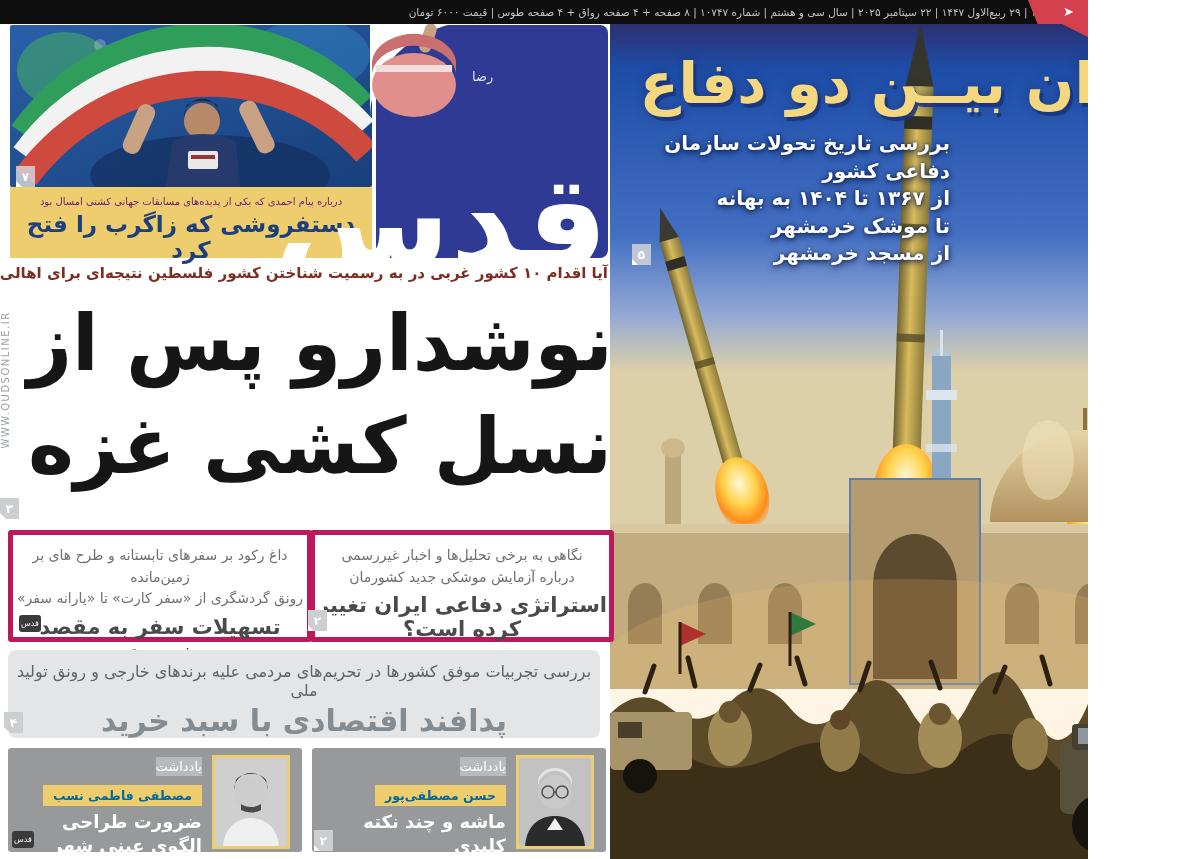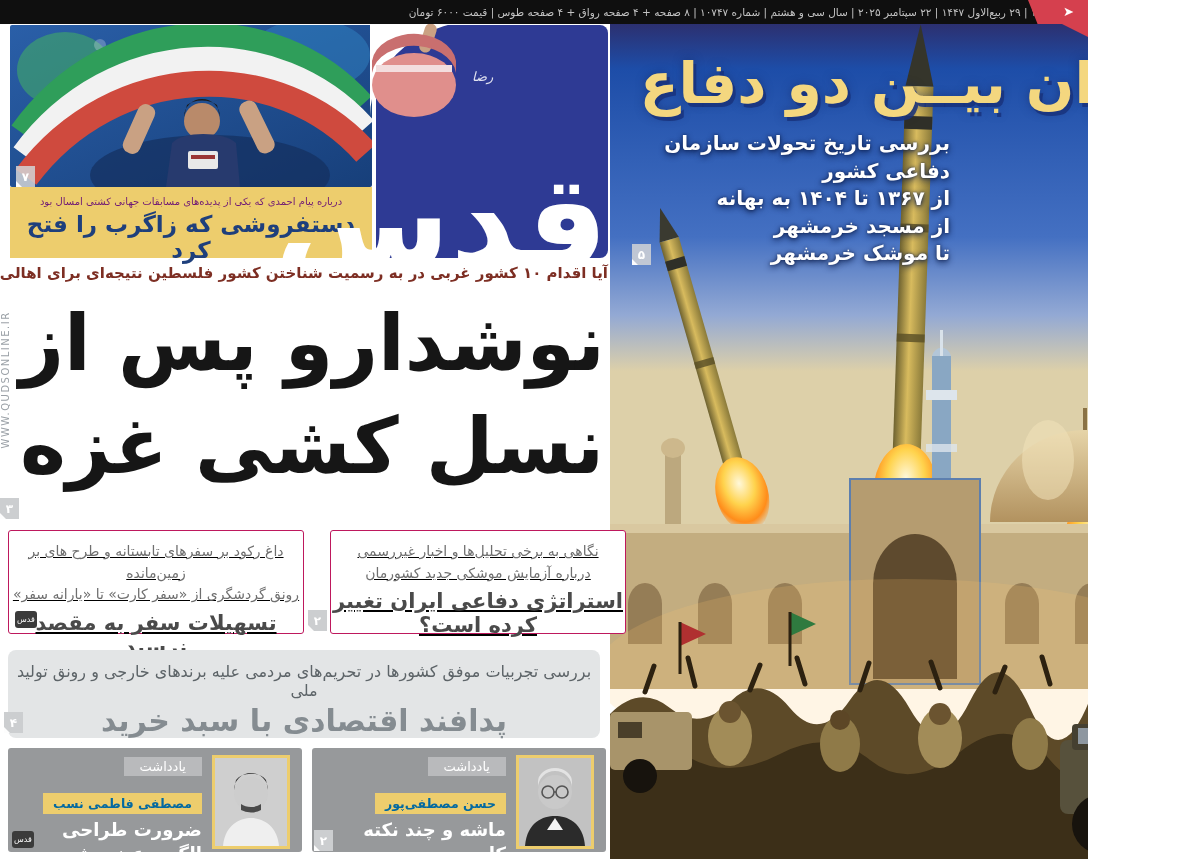--- a/index.html
+++ b/index.html
@@ -24,62 +24,62 @@
   .yellowcap{position:absolute;left:10px;top:187px;width:362px;height:71px;
              background:var(--accent-yellow,#edcd6d);text-align:center;}
   .yellowcap .k{margin-top:9px;font-size:10px;color:#701a75;}
   .yellowcap .t{margin-top:4px;font-size:23px;font-weight:bold;color:#1e3f7c;}
 
   .logo-block{position:absolute;left:376px;top:25px;width:232px;height:233px;}
   .logo-square{position:absolute;inset:0;background:var(--brand-blue,#2e3a94);border-radius:8px;}
   .logo-word{position:absolute;right:0px;bottom:-28px;left:0;text-align:center;
              color:#fff;font-size:128px;font-weight:bold;line-height:1;}
   .logo-dome{position:absolute;left:-6px;top:-4px;width:122px;height:104px;}
-  .logo-callig{position:absolute;left:96px;top:44px;color:rgba(255,255,255,.85);font-size:13px;font-style:italic;}
+  .logo-callig{position:absolute;left:96px;top:44px;color:rgba(255,255,255,.85);font-size:13px;}
 
   .site-vert{position:absolute;left:-58px;top:378px;width:128px;height:13px;
              transform:rotate(-90deg);font-size:10px;letter-spacing:1.5px;color:#9aa0a6;
              text-align:center;}
 
   
   .main-kicker{position:absolute;left:0;top:264px;width:608px;text-align:center;
                font-size:15px;font-weight:bold;color:var(--kicker-maroon,#7d2e23);white-space:nowrap;}
-  .main-headline{position:absolute;left:8px;top:292px;width:608px;text-align:center;
+  .main-headline{position:absolute;left:16px;top:292px;width:608px;text-align:center;
                  font-size:78px;font-weight:bold;color:var(--headline-ink,#161616);line-height:1.32;}
 
   
   .pbadge{position:absolute;width:19px;height:21px;background:#ccced0;color:#fff;
           font-size:12px;font-weight:bold;display:flex;align-items:center;justify-content:center;
           z-index:30;}
   .pbadge::after{content:'';position:absolute;left:0;bottom:0;width:0;height:0;
           border-left:6px solid rgba(255,255,255,.95);border-top:6px solid transparent;}
   .pbadge.on-photo{background:rgba(210,212,214,.85);}
 
   
   .tbox{position:absolute;top:530px;width:294px;height:102px;background:#fff;
-        border:1px solid #be185d;border-radius:3px;text-align:center;text-decoration:underline;}
+        border:5px solid #be185d;border-radius:3px;text-align:center;}
   .tbox .l{font-size:14px;color:#6f6f6f;line-height:1.55;}
   .tbox .l:first-child{margin-top:10px;}
   .tbox .t{margin-top:5px;font-size:21px;font-weight:bold;color:#4a4a4a;}
   .minilogo{position:absolute;left:6px;bottom:5px;width:22px;height:17px;background:#3b3b3b;
             border-radius:3px;color:#fff;font-size:8px;line-height:17px;text-align:center;z-index:5;}
 
   .econ{position:absolute;left:8px;top:650px;width:592px;height:88px;
         background:var(--gray-panel,#e3e5e6);border-radius:8px;text-align:center;}
   .econ .l{margin-top:12px;font-size:16px;color:#5d6468;}
   .econ .t{margin-top:3px;font-size:30px;font-weight:bold;color:#858c91;}
 
   
   .note{position:absolute;top:748px;width:294px;height:104px;background:var(--note-panel,#97999b);
         border-radius:3px;}
   .note .photo{position:absolute;right:12px;top:7px;width:72px;height:88px;
                border:3px solid var(--accent-yellow,#edcd6d);background:#d8d8d8;overflow:hidden;}
   .note .txt{position:absolute;right:100px;left:8px;top:8px;text-align:right;}
   .note .tag{display:inline-block;background:#b9babc;color:#fff;font-size:13px;
-             padding:0 16px;line-height:19px;margin-bottom:17px;}
+             padding:0 0;line-height:19px;margin-bottom:9px;}
   .note .author{display:inline-block;background:var(--accent-yellow,#edcd6d);color:#0369a1;
              font-size:12.5px;font-weight:bold;padding:1px 10px;line-height:19px;margin-bottom:4px;}
   .note .ntitle{color:#fff;font-size:18px;font-weight:bold;line-height:1.35;}
 
   
   .cover{position:absolute;left:610px;top:24px;width:590px;height:835px;overflow:hidden;}
   .cover svg.scene{position:absolute;inset:0;}
   .cov-headline{position:absolute;left:10px;right:10px;top:26px;text-align:center;
                 font-size:57px;font-weight:bold;color:var(--cover-headline-yellow,#f4d77f);
                 text-shadow:3px 4px 0 rgba(25,50,125,.85),0 0 10px rgba(20,40,100,.55);}
@@ -217,22 +217,22 @@
         <rect x="0" y="688" width="82" height="58" rx="5" fill="#a8946a"></rect>
         <rect x="8" y="698" width="24" height="16" fill="#4a3f2a"></rect>
         <circle cx="30" cy="752" r="17" fill="#17130d"></circle>
       </g>
     </svg>
 
     <div class="cov-headline">ایران بیــن دو دفاع</div>
     <div class="cov-dek">
       <div>بررسی تاریخ تحولات سازمان دفاعی کشور</div>
       <div>از ۱۳۶۷ تا ۱۴۰۴ به بهانه</div>
+      <div>تا موشک خرمشهر</div>
       <div>از مسجد خرمشهر</div>
-      <div>تا موشک خرمشهر</div>
     </div>
     <span class="pbadge on-photo" style="left:22px;top:220px;">۵</span>
     <div class="cov-credit">حامد سبحانی - قدس</div>
   </div>
 
   <div class="wrestler">
     <svg viewBox="0 0 362 162" preserveAspectRatio="none">
       <defs>
         <linearGradient id="arena" x1="0" y1="0" x2="1" y2="1">
           <stop offset="0" stop-color="#2a5fa8"></stop>
@@ -285,21 +285,21 @@
     <div>نسل کشی غزه</div>
   </div>
   <span class="pbadge" style="left:0;top:498px;">۳</span>
 
   <div class="tbox" style="left:8px;">
     <div class="l">داغ رکود بر سفرهای تابستانه و طرح های بر زمین‌مانده</div>
     <div class="l">رونق گردشگری از «سفر کارت» تا «یارانه سفر»</div>
     <div class="t">تسهیلات سفر به مقصد نرسید</div>
     <span class="minilogo">قدس</span>
   </div>
-  <div class="tbox" style="left:310px;margin-left:20px;">
+  <div class="tbox" style="left:310px;">
     <div class="l">نگاهی به برخی تحلیل‌ها و اخبار غیررسمی</div>
     <div class="l">درباره آزمایش موشکی جدید کشورمان</div>
     <div class="t">استراتژی دفاعی ایران تغییر کرده است؟</div>
   </div>
   <span class="pbadge" style="left:308px;top:610px;">۲</span>
 
   <div class="econ">
     <div class="l">بررسی تجربیات موفق کشورها در تحریم‌های مردمی علیه برندهای خارجی و رونق تولید ملی</div>
     <div class="t">پدافند اقتصادی با سبد خرید</div>
   </div>

